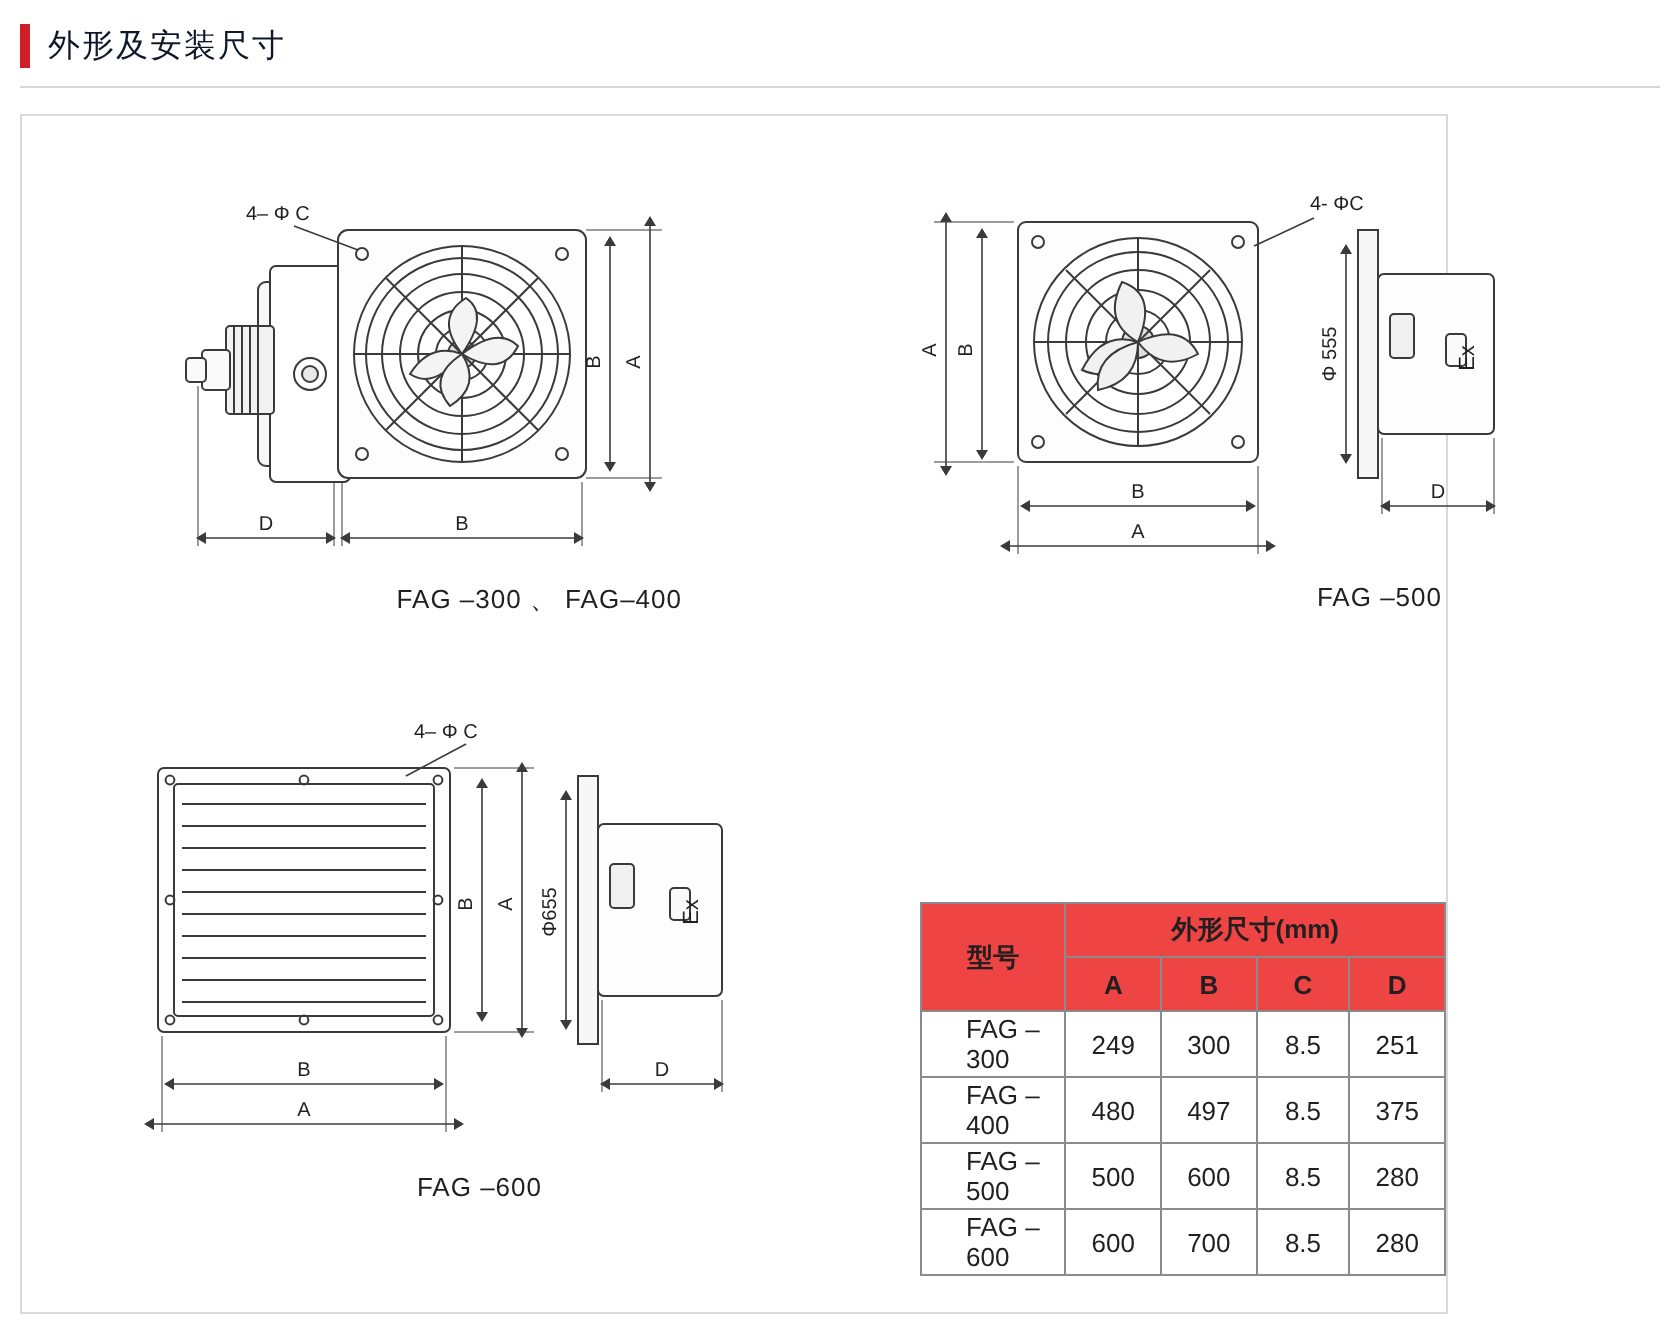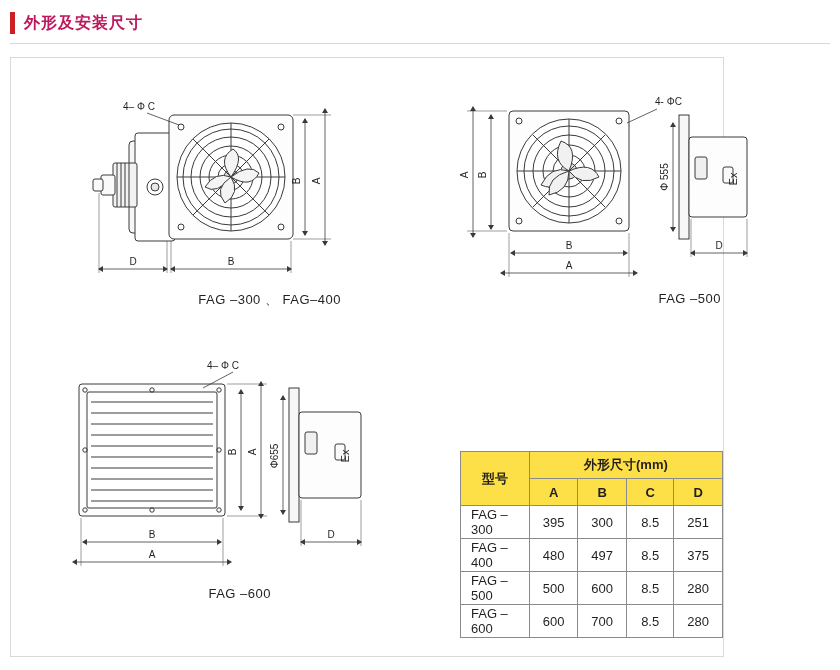--- a/index.html
+++ b/index.html
@@ -32,23 +32,23 @@
     align-items: center;
   }
   .header-bar {
     width: 5px;
     height: 22px;
     background: #cf1f26;
     margin-right: 9px;
   }
   .header-title {
     font-size: 16px;
-    font-weight: bold;
+    font-weight: normal;
     letter-spacing: 1px;
-    color: #be185d;
+    color: #0f172a;
   }
   .header-rule {
     position: absolute;
     left: 10px;
     top: 43px;
     width: 820px;
     height: 1px;
     background: #d8d8d8;
   }
 
@@ -86,28 +86,28 @@
     font-size: 13px;
     color: #231f20;
   }
   .spec-table th, .spec-table td {
     border: 1px solid #8a8a8a;
     text-align: center;
     height: 27px;
     box-sizing: border-box;
   }
   .spec-table thead th {
-    background: #fde047;
+    background: #ef4444;
     font-weight: bold;
   }
   .spec-table .col-model { width: 86px; }
   .spec-table .col-dim  { width: 62px; }
   .spec-table td.model-cell {
     text-align: left;
-    padding-left: 10px;
+    padding-left: 22px;
   }
   svg { display: block; }
   text { font-family: "Liberation Sans", sans-serif; }
 </style>
 </head>
 <body>
 
 <div class="page">
 
   <div class="header">
@@ -367,21 +367,21 @@
         <tr>
           <th class="col-dim">A</th>
           <th class="col-dim">B</th>
           <th class="col-dim">C</th>
           <th class="col-dim">D</th>
         </tr>
       </thead>
       <tbody>
         <tr>
           <td class="model-cell">FAG –300</td>
-          <td>395</td>
+          <td>249</td>
           <td>300</td>
           <td>8.5</td>
           <td>251</td>
         </tr>
         <tr>
           <td class="model-cell">FAG –400</td>
           <td>480</td>
           <td>497</td>
           <td>8.5</td>
           <td>375</td>

